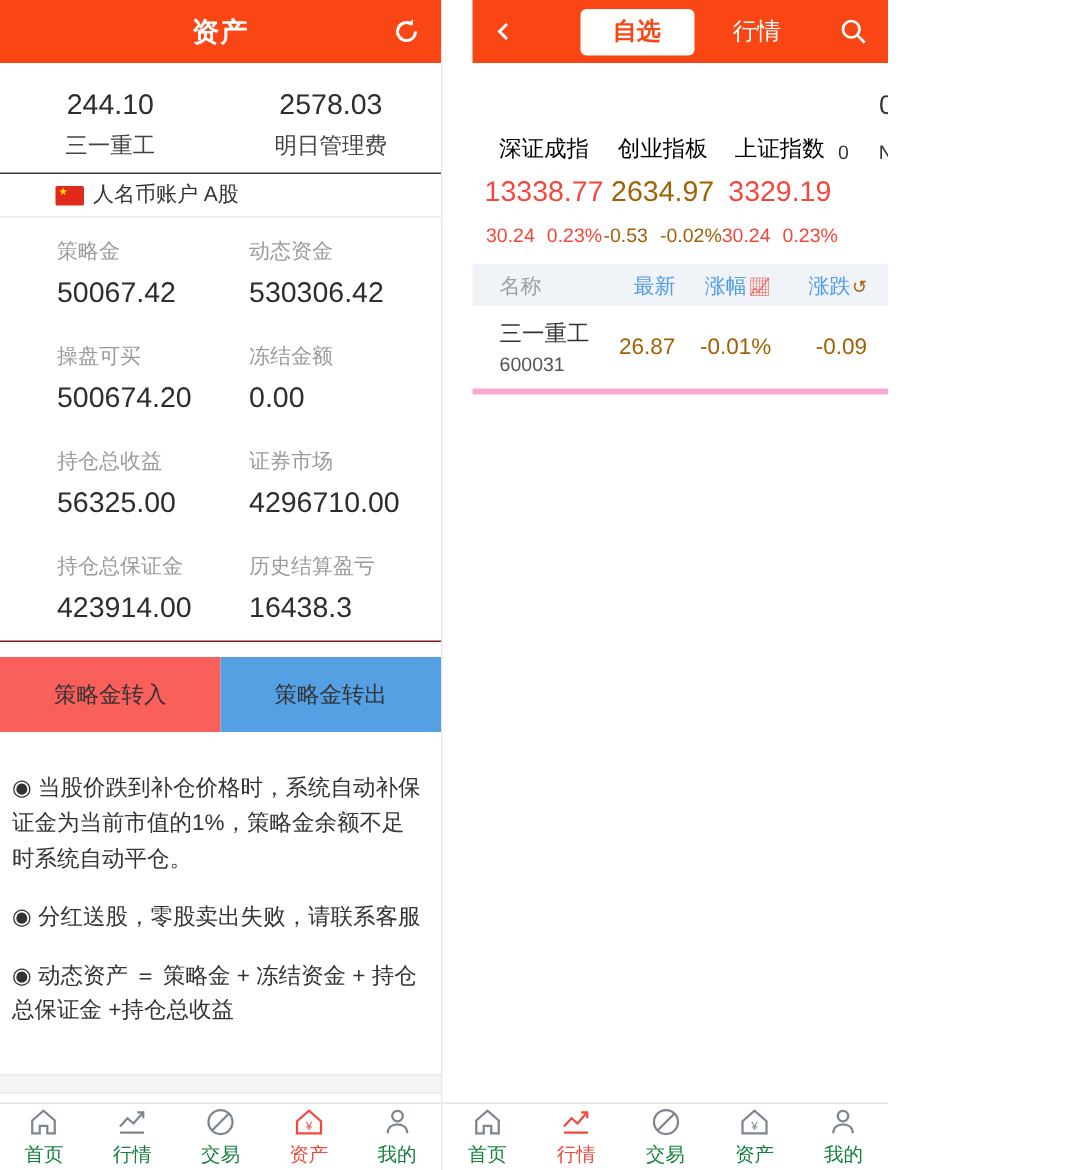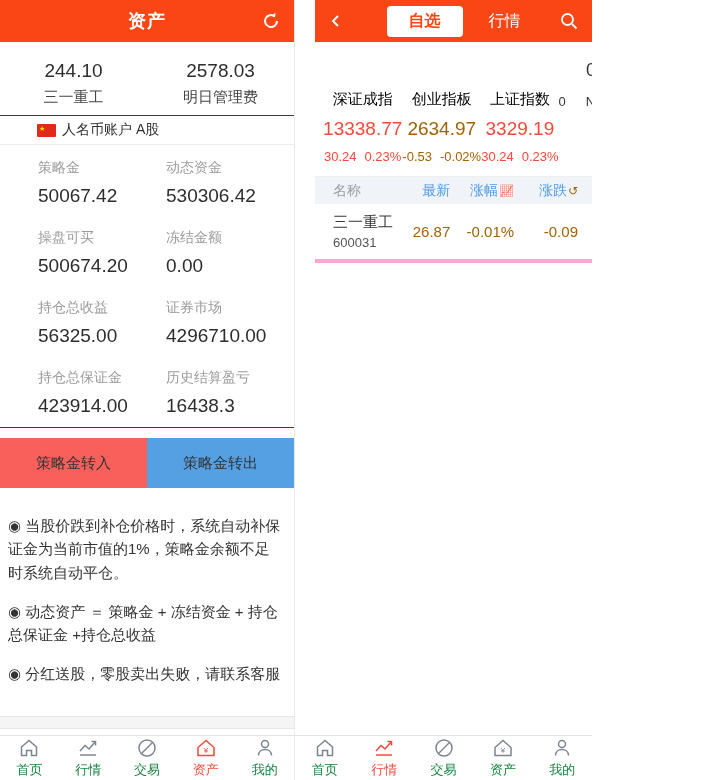--- a/index.html
+++ b/index.html
@@ -162,22 +162,22 @@
       </div>
     </div>
 
     <div class="btn-row">
       <button class="btn-in">策略金转入</button>
       <button class="btn-out">策略金转出</button>
     </div>
 
     <div class="notes">
       <p>◉ 当股价跌到补仓价格时，系统自动补保证金为当前市值的1%，策略金余额不足时系统自动平仓。</p>
+      <p>◉ 分红送股，零股卖出失败，请联系客服</p>
       <p>◉ 动态资产 ＝ 策略金 + 冻结资金 + 持仓总保证金 +持仓总收益</p>
-      <p>◉ 分红送股，零股卖出失败，请联系客服</p>
     </div>
 
     <div class="gray-gap"></div>
 
     <div class="apply-title">申请操盘</div>
 
     <div class="apply-row">
       <span class="cal cal-day">
         <span class="cal-char">天</span>
       </span>

